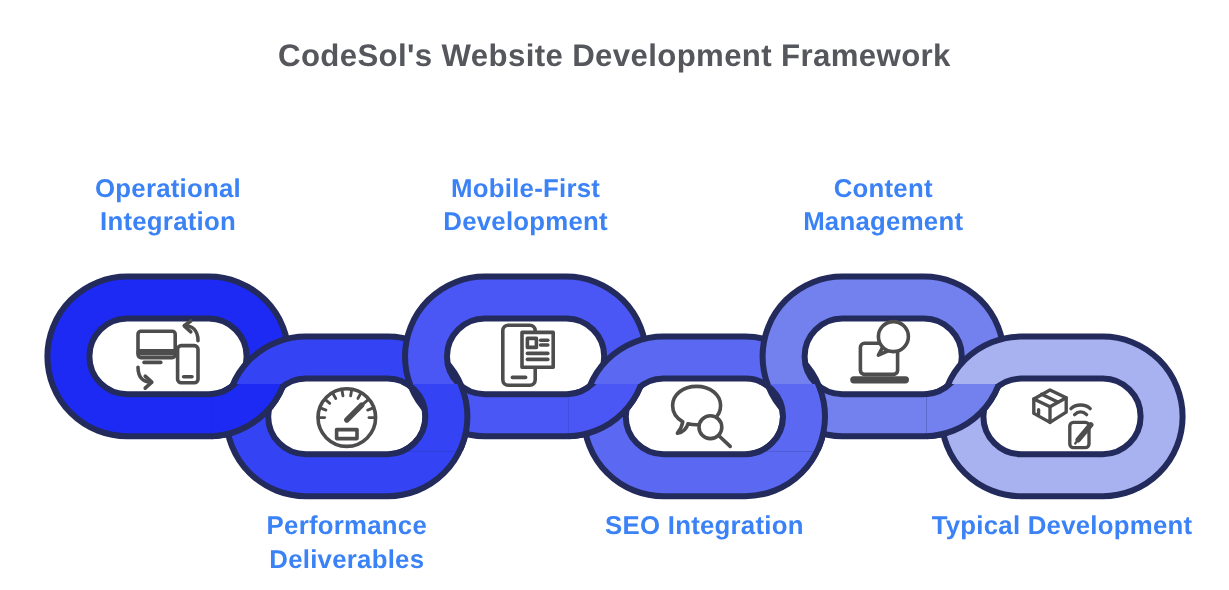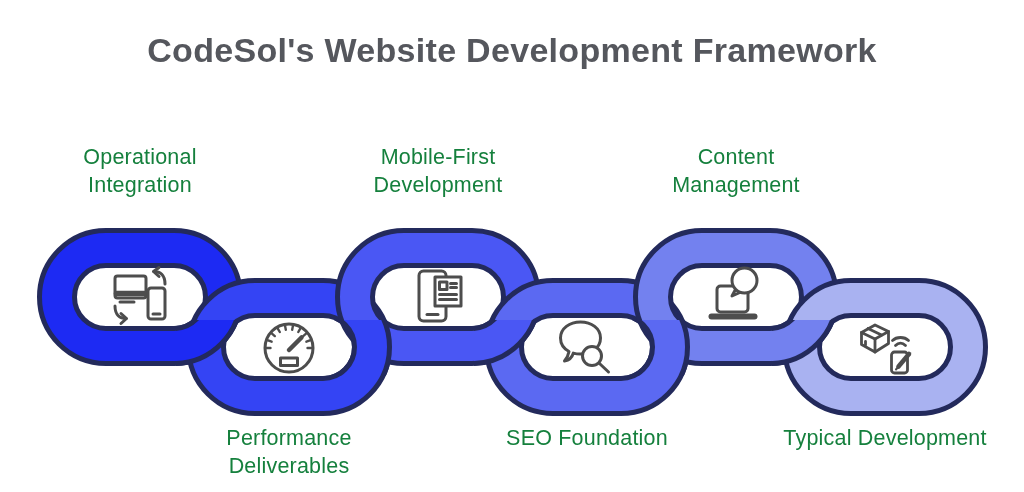--- a/index.html
+++ b/index.html
@@ -3,30 +3,30 @@
 <meta charset="utf-8">
 <style>
   html,body{margin:0;padding:0;}
   body{
     width:1024px;height:492px;position:relative;overflow:hidden;
     background:#ffffff;
     font-family:"Liberation Sans", sans-serif;
   }
   .title{
     position:absolute;top:31px;left:0;width:1024px;
-    text-align:center;font-size:34px;font-weight:bold;
+    text-align:center;font-size:26px;font-weight:bold;
     color:#55575d;letter-spacing:.3px;
   }
   .chain{position:absolute;left:0;top:0;}
   .ring rect{fill:none;}
   .ring .oline{stroke-width:40;}
   .ring .band{stroke-width:30;}
   .label{
     position:absolute;width:220px;text-align:center;
-    font-size:21.5px;font-weight:normal;color:#15803d;
+    font-size:21.5px;font-weight:bold;color:#3b82f6;
     line-height:1.32;white-space:pre-line;letter-spacing:.2px;
   }
   .lab0{left:30px;top:143px;}
   .lab1{left:179px;top:424px;}
   .lab2{left:328px;top:143px;}
   .lab3{left:477px;top:424px;}
   .lab4{left:626px;top:143px;}
   .lab5{left:775px;top:424px;}
   .icon{position:absolute;width:64px;height:64px;}
   .ic0{left:108px;top:265px;}
@@ -204,16 +204,16 @@
     </g>
   </svg>
 </div>
 
 <div class="label lab0">Operational
 Integration</div>
 <div class="label lab1">Performance
 Deliverables</div>
 <div class="label lab2">Mobile-First
 Development</div>
-<div class="label lab3">SEO Foundation</div>
+<div class="label lab3">SEO Integration</div>
 <div class="label lab4">Content
 Management</div>
 <div class="label lab5">Typical Development</div>
 
 </body></html>

